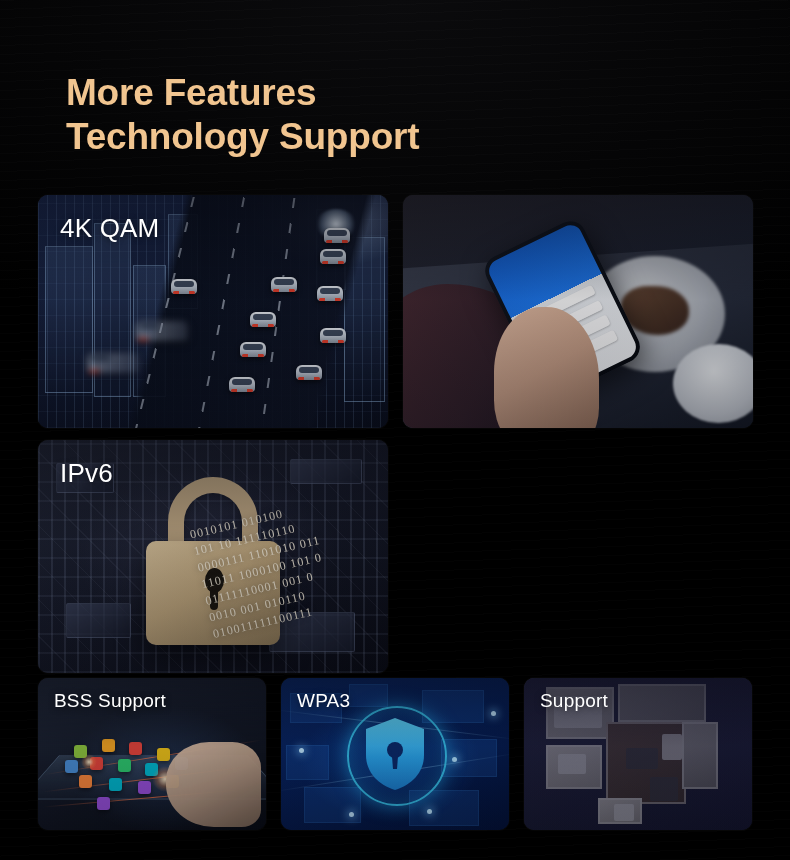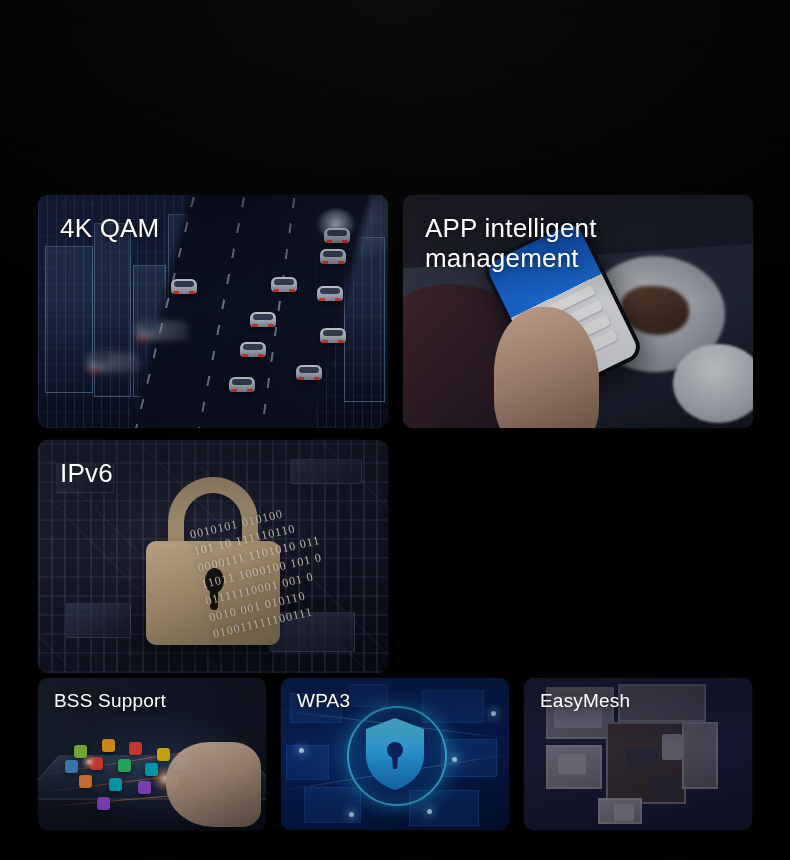--- a/index.html
+++ b/index.html
@@ -531,20 +531,22 @@
   .mesh-veil {
     position: absolute; inset: 0;
     background: linear-gradient(180deg, rgba(25,25,60,0.55), rgba(20,20,50,0.35));
   }
 </style>
 </head>
 <body>
 
 <div class="page">
 
+  <h1 class="heading">More Features
+Technology Support</h1>
 
   <div class="grid-big">
 
 
     <div class="card">
       <div class="art art-qam">
         <div class="city"></div>
         <div class="tower" style="left:2%;  top:22%; width:13%; height:62%;"></div>
         <div class="tower" style="left:16%; top:12%; width:10%; height:74%;"></div>
         <div class="tower" style="left:27%; top:30%; width:9%;  height:56%;"></div>
@@ -584,22 +586,20 @@
         <div class="phone">
           <div class="screen"></div>
           <div class="row" style="top:44%;"></div>
           <div class="row" style="top:55%;"></div>
           <div class="row" style="top:66%;"></div>
           <div class="row" style="top:77%;"></div>
         </div>
         <div class="hand-app"></div>
       </div>
       <div class="veil"></div>
-      <div class="label">APP intelligent
-management</div>
     </div>
 
     <div class="card">
       <div class="art art-ipv6">
         <div class="board"></div>
         <div class="board-chip" style="left:5%;  top:10%; width:16%; height:12%;"></div>
         <div class="board-chip" style="left:72%; top:8%;  width:20%; height:10%;"></div>
         <div class="board-chip" style="left:8%;  top:70%; width:18%; height:14%;"></div>
         <div class="board-chip" style="left:66%; top:74%; width:24%; height:16%;"></div>
         <div class="lock">
@@ -700,18 +700,18 @@
           <div class="furn" style="left:8%;  top:10%; width:24%; height:22%;"></div>
           <div class="furn dark" style="left:44%; top:46%; width:16%; height:14%;"></div>
           <div class="furn" style="left:62%; top:36%; width:10%; height:18%;"></div>
           <div class="furn dark" style="left:56%; top:66%; width:14%; height:16%;"></div>
           <div class="furn" style="left:10%; top:50%; width:14%; height:14%;"></div>
           <div class="furn" style="left:38%; top:84%; width:10%; height:12%;"></div>
         </div>
         <div class="mesh-veil"></div>
       </div>
       <div class="veil"></div>
-      <div class="label">EasyMesh</div>
+      <div class="label">Support</div>
     </div>
 
   </div>
 
 </div>
 
 </body></html>

